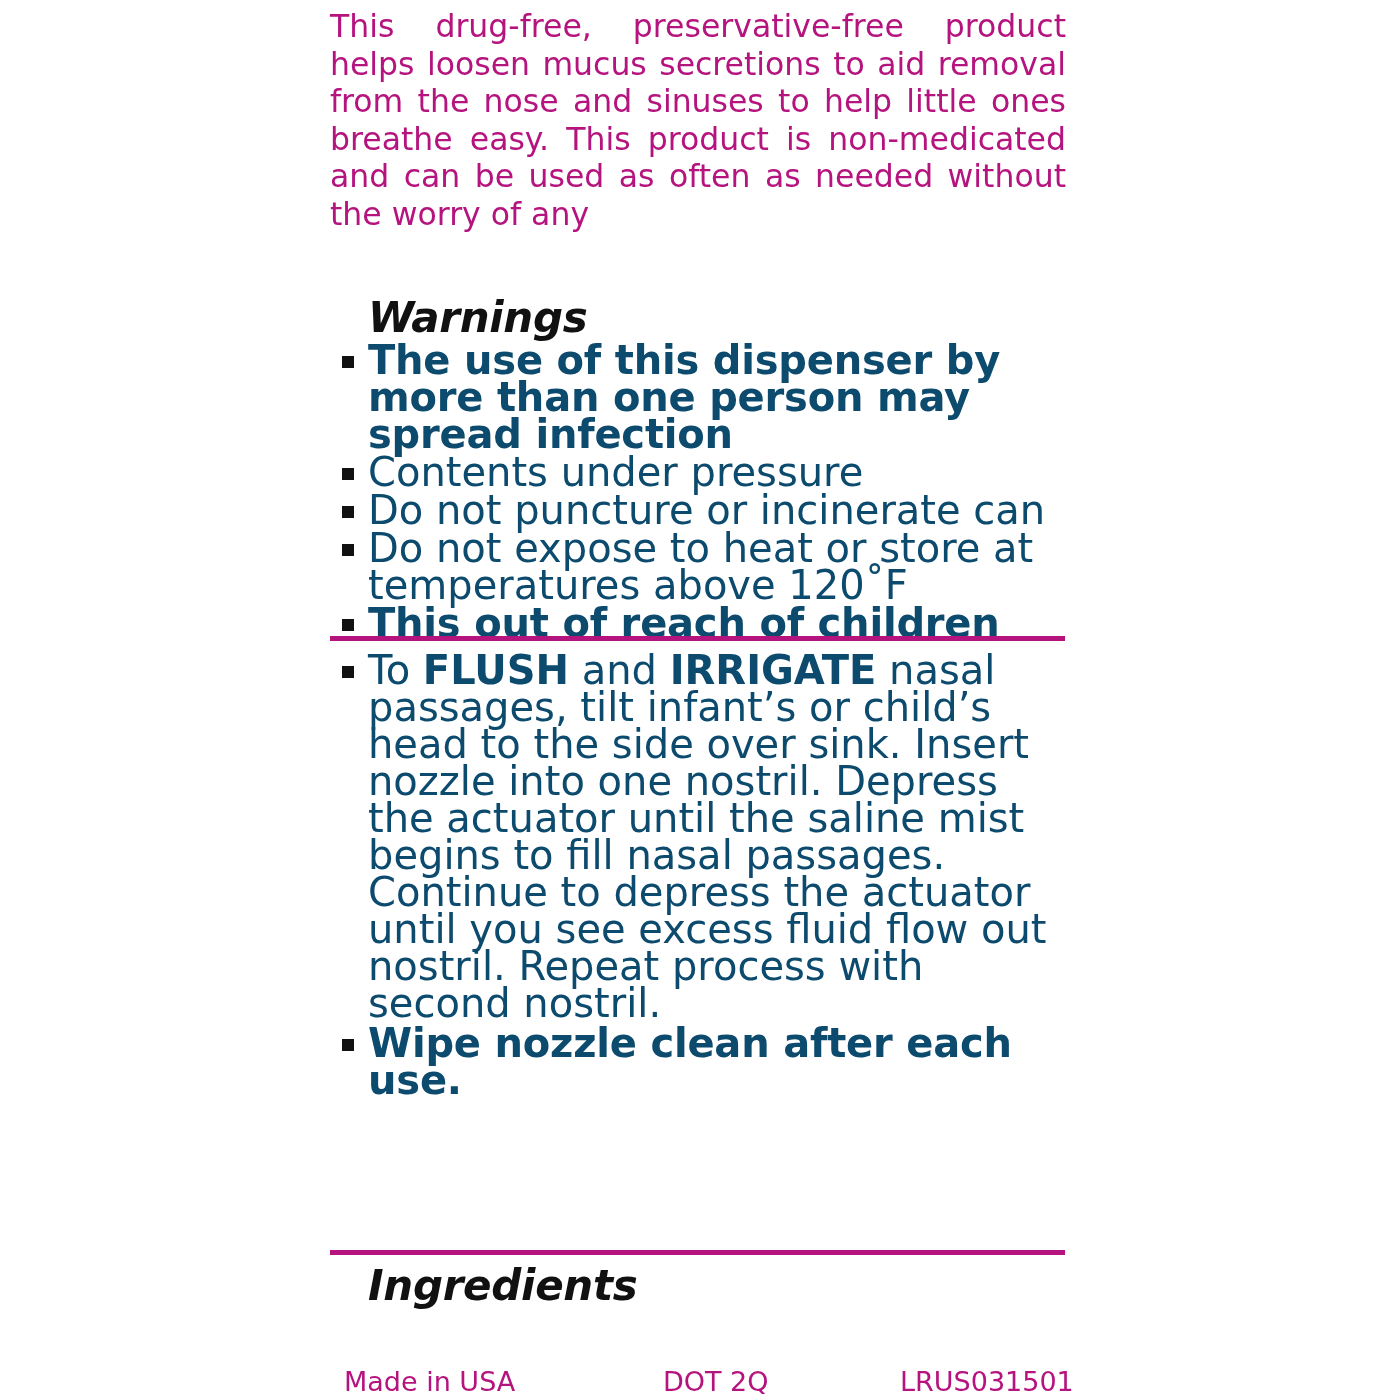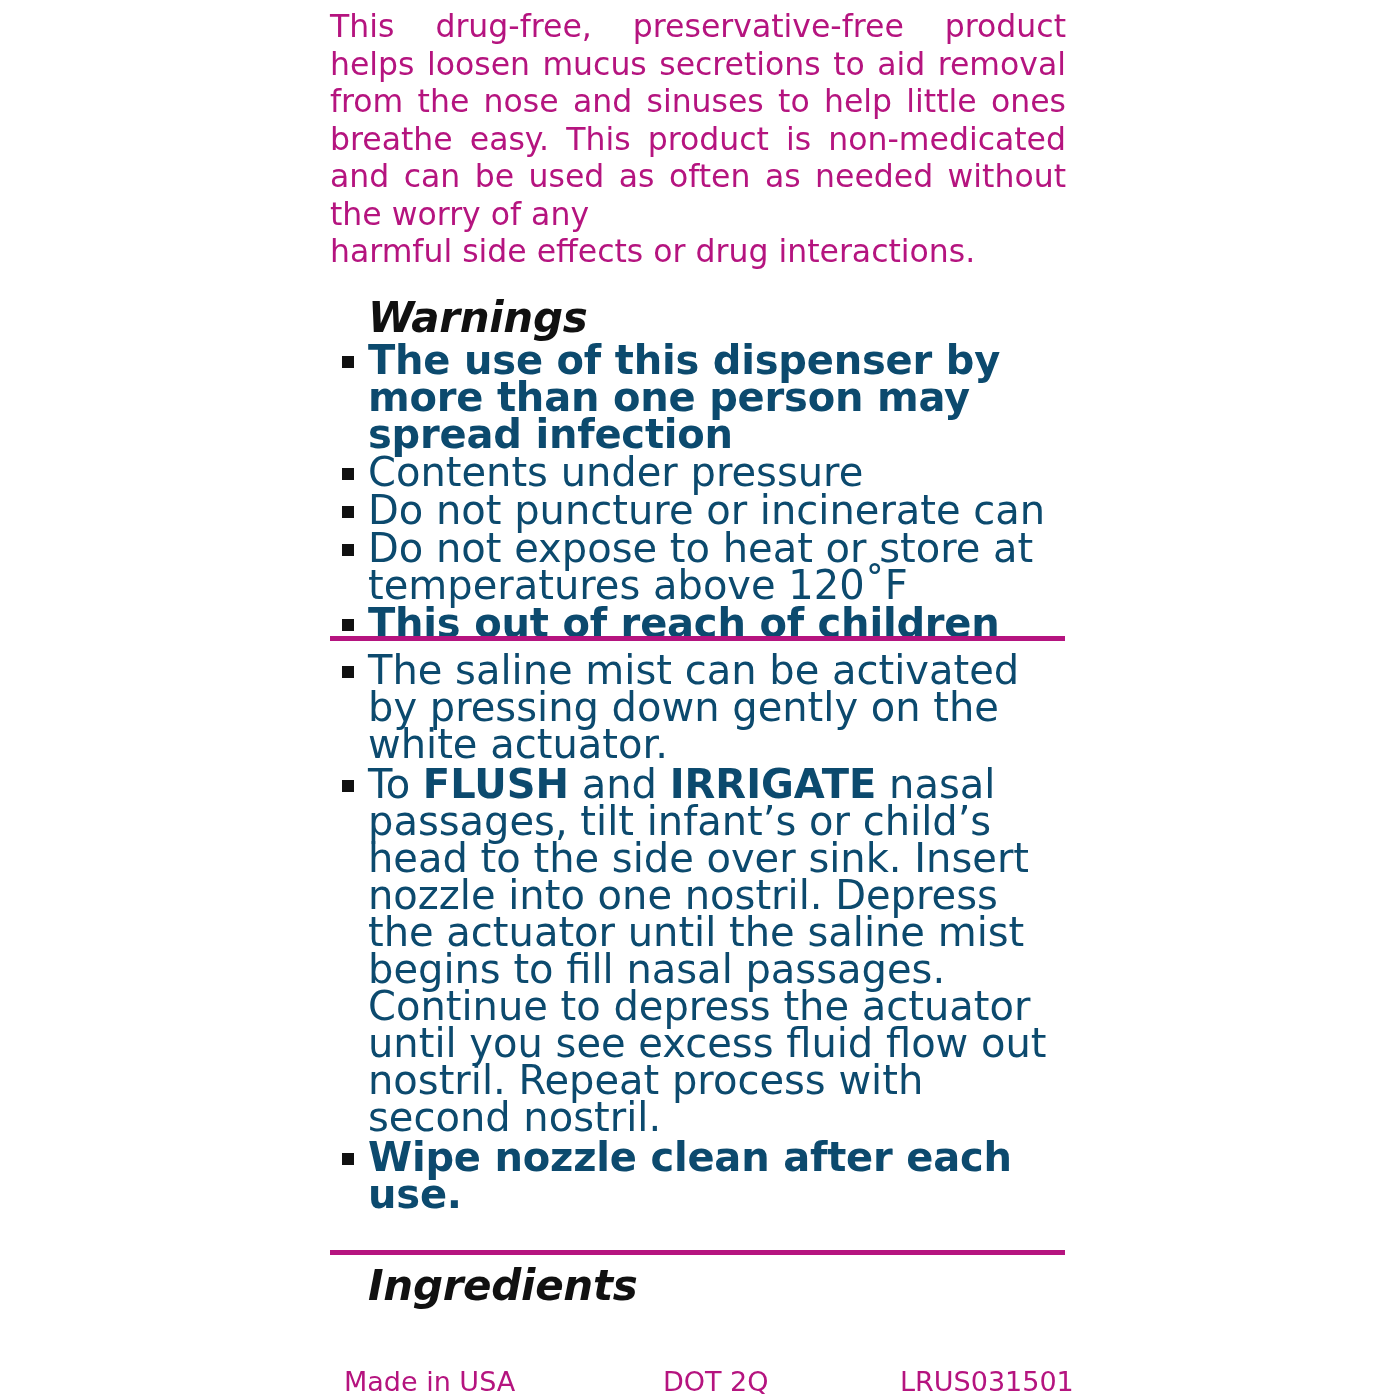--- a/index.html
+++ b/index.html
@@ -126,39 +126,37 @@
 <body>
 
 <div class="page">
 
   <div class="intro">
     <span>This drug-free, preservative-free product helps</span>
     <span>loosen mucus secretions to aid removal from the</span>
     <span>nose and sinuses to help little ones breathe easy.</span>
     <span>This product is non-medicated and can be used</span>
     <span>as often as needed without the worry of any</span>
-    <span class="lastline">harmful side effects or drug interactions.</span>
   </div>
 
   <div class="section" id="warnings">
     <div class="sec-title">Warnings</div>
     <ul class="bullets">
       <li class="bold">The use of this dispenser by more than one person may spread infection</li>
       <li>Contents under pressure</li>
       <li>Do not puncture or incinerate can</li>
       <li>Do not expose to heat or store at temperatures above 120˚F</li>
       <li class="bold">This out of reach of children</li>
     </ul>
   </div>
 
   <div class="rule" id="rule1"></div>
 
   <div class="section" id="directions">
     <ul class="bullets">
-      <li>The saline mist can be activated by pressing down gently on the white actuator.</li>
       <li><span>To </span><span class="b">FLUSH</span><span> and </span><span class="b">IRRIGATE</span><span> nasal passages, tilt infant’s or child’s head to the side over sink.  Insert nozzle into one nostril. Depress the actuator until the saline mist begins to fill nasal passages. Continue to depress the actuator until you see excess fluid flow out nostril. Repeat process with second nostril.</span></li>
       <li class="bold">Wipe nozzle clean after each use.</li>
     </ul>
   </div>
 
   <div class="rule" id="rule2"></div>
 
   <div class="section" id="ingredients">
     <div class="sec-title">Ingredients</div>
   </div>

